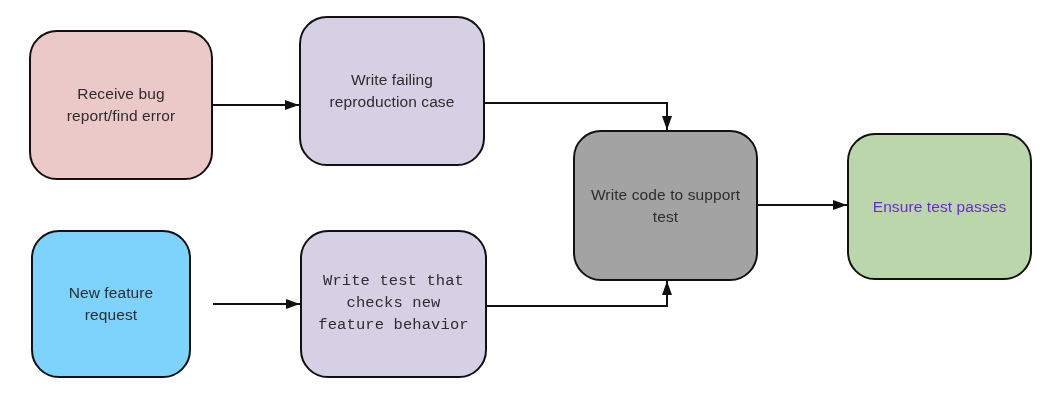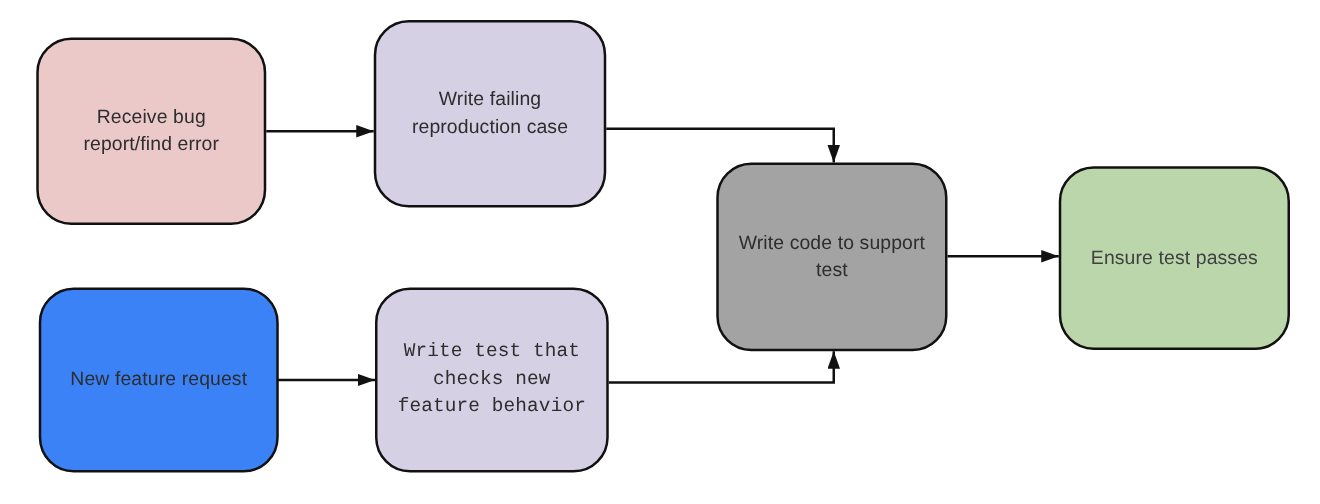--- a/index.html
+++ b/index.html
@@ -58,29 +58,29 @@
   </svg>
 
   <div class="node" style="left: 29px; top: 30px; width: 184px; height: 150px; background: rgb(236, 201, 201); border-color: rgb(17, 17, 17); color: rgb(45, 45, 45);">
     <span>Receive bug report/find error</span>
   </div>
 
   <div class="node" style="left: 299px; top: 16px; width: 186px; height: 150px; background: rgb(213, 208, 228); border-color: rgb(17, 17, 17); color: rgb(45, 45, 45);">
     <span>Write failing reproduction case</span>
   </div>
 
-  <div class="node" style="left: 31px; top: 230px; width: 192px; height: 148px; background: #3b82f6; border-color: rgb(17, 17, 17); color: rgb(45, 45, 45);">
+  <div class="node" style="left: 31px; top: 230px; width: 160px; height: 148px; background: #7dd3fc; border-color: rgb(17, 17, 17); color: rgb(45, 45, 45);">
     <span>New feature request</span>
   </div>
 
   <div class="node" style="left: 300px; top: 230px; width: 187px; height: 148px; background: rgb(213, 208, 228); border-color: rgb(17, 17, 17); color: rgb(45, 45, 45); font-family: Liberation Mono, monospace;">
     <span>Write test that checks new feature behavior</span>
   </div>
 
   <div class="node" style="left: 573px; top: 130px; width: 185px; height: 151px; background: #a3a3a3; border-color: rgb(17, 17, 17); color: rgb(45, 45, 45);">
     <span>Write code to support test</span>
   </div>
 
-  <div class="node" style="left: 847px; top: 133px; width: 185px; height: 147px; background: rgb(188, 214, 171); border-color: rgb(17, 17, 17); color: #404040;">
+  <div class="node" style="left: 847px; top: 133px; width: 185px; height: 147px; background: rgb(188, 214, 171); border-color: rgb(17, 17, 17); color: #6d28d9;">
     <span>Ensure test passes</span>
   </div>
 
 </div>
 
 </body></html>

